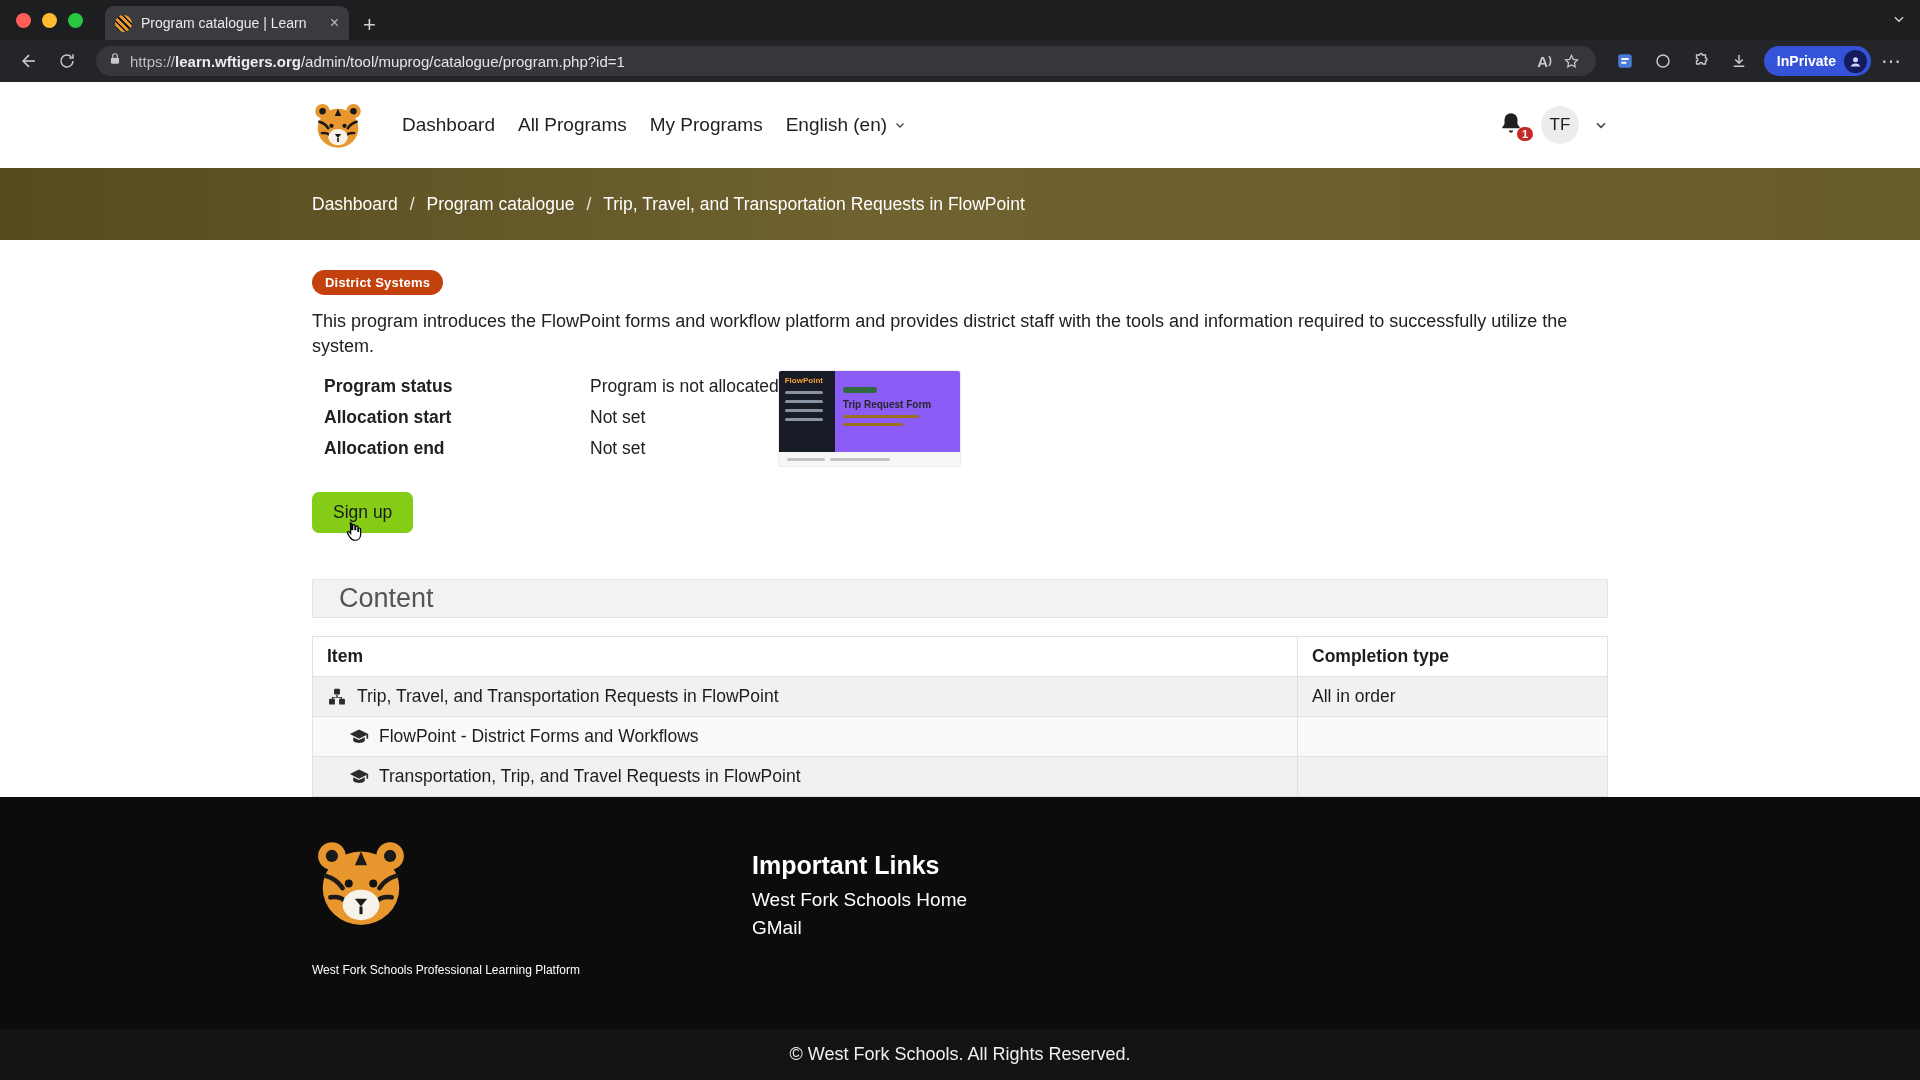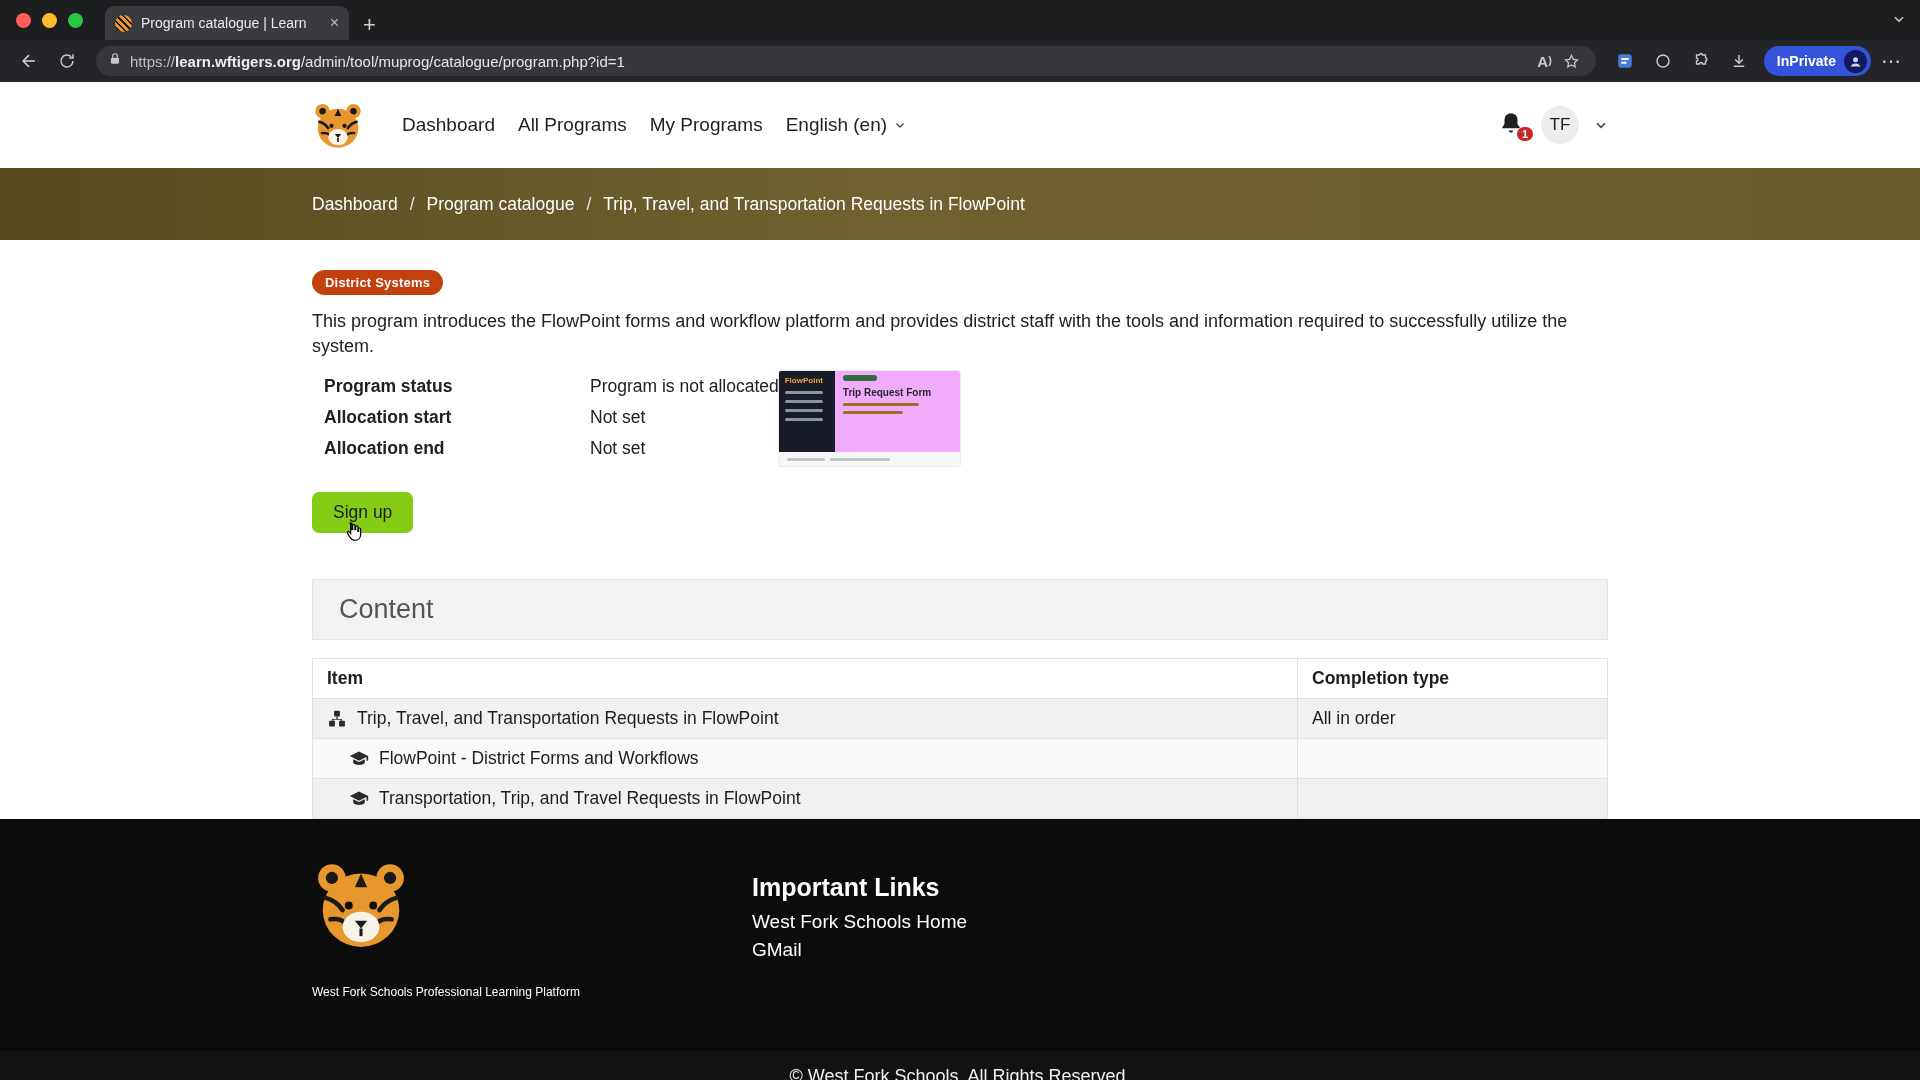--- a/index.html
+++ b/index.html
@@ -68,33 +68,33 @@
   .meta-row { margin-top:12px; display:flex; justify-content:flex-start; align-items:flex-start; }
   .field-row { display:flex; line-height:31px; font-size:17.5px; color:#212121; }
   .field-label { width:278px; padding-left:12px; font-weight:bold; }
 
   .thumb { width:181px; height:95px; border-radius:2px; overflow:hidden; display:flex; flex-direction:column;
     box-shadow:0 0 0 1px rgba(0,0,0,.08); flex:0 0 auto; }
   .thumb-top { flex:1; display:flex; }
   .thumb-side { width:31%; background:#171c26; padding:5px 5px 0 6px; }
   .thumb-logo { color:#f0a03c; font-size:8px; font-weight:bold; white-space:nowrap; }
   .thumb-menu { height:3px; background:#8a93a1; border-radius:2px; margin-top:6px; width:85%; }
-  .thumb-main { flex:1; background:#f0abfc; padding:4px 8px; }
+  .thumb-main { flex:1; background:#8b5cf6; padding:16px 8px; }
   .thumb-pill { width:34px; height:6px; border-radius:3px; background:#2f6b3c; }
   .thumb-title { margin-top:6px; font-size:10px; font-weight:bold; color:#26262b; }
   .thumb-line { height:3px; background:#9a6f22; border-radius:2px; margin-top:5px; width:70%; }
   .thumb-bottom { height:14px; background:#f6f6f6; display:flex; align-items:center; gap:5px; padding:0 8px; }
   .thumb-bline { height:3px; width:38px; background:#c3c3c3; border-radius:2px; }
 
   .signup-wrap { position:relative; margin-top:26px; display:inline-block; }
   .signup { background:#84cc16; border:none; border-radius:7px; padding:10px 21px;
     font-size:17.5px; color:#1a1a1a; font-family:inherit; cursor:pointer; }
   .cursor { position:absolute; left:30px; top:29px; width:21px; height:21px; pointer-events:none; }
 
-  .content-box { margin-top:46px; background:#f1f2f2; border:1px solid #e3e4e5; padding:14px 26px; }
+  .content-box { margin-top:46px; background:#f1f2f2; border:1px solid #e3e4e5; padding:3px 26px; }
   .content-title { font-size:27px; font-weight:normal; color:#555; }
 
   table.items { margin-top:18px; width:100%; border-collapse:collapse; font-size:17.5px; color:#1d1d1d;border-radius:20px; }
   table.items th, table.items td { border:1px solid #dfe1e3; padding:9px 14px; text-align:left; }
   table.items th { font-weight:bold; background:#fff; }
   th.col-completion, td.cell-completion { width:310px; }
   tr.row-odd td { background:#f1f1f1; }
   tr.row-even td { background:#f9f9f9; }
   .item-cell { display:flex; align-items:center; gap:10px; }
   .item-cell.indent { padding-left:22px; }

